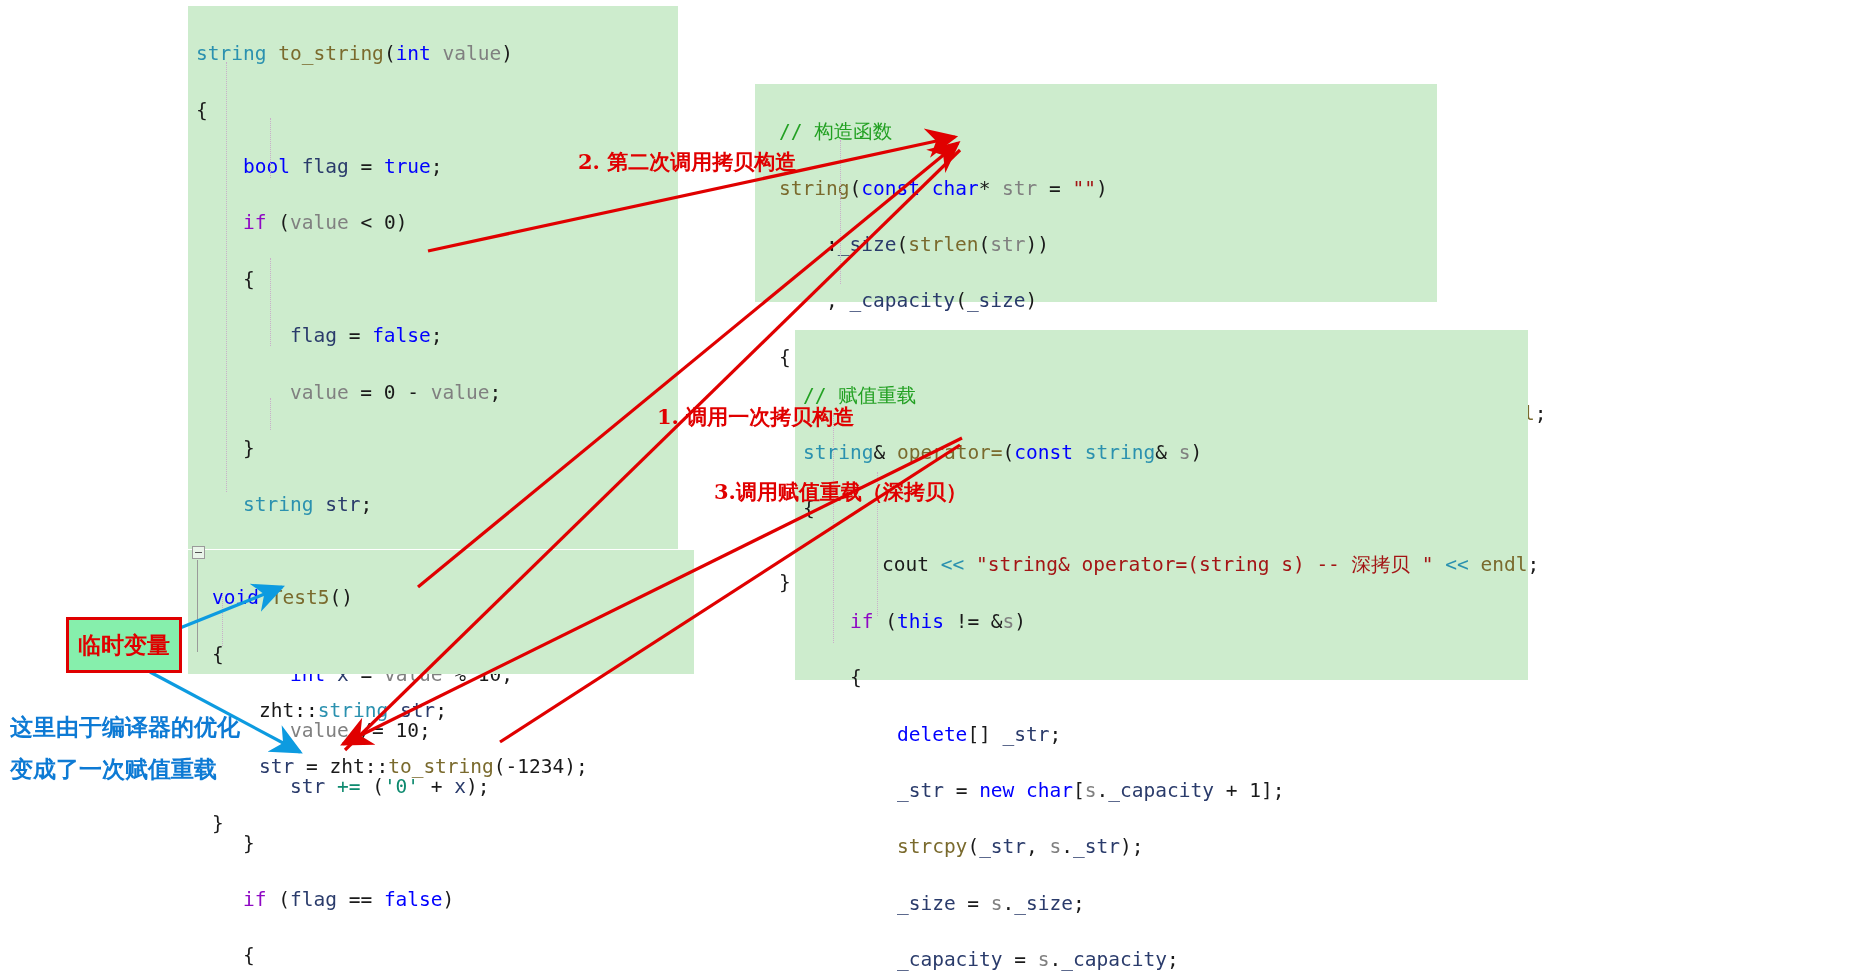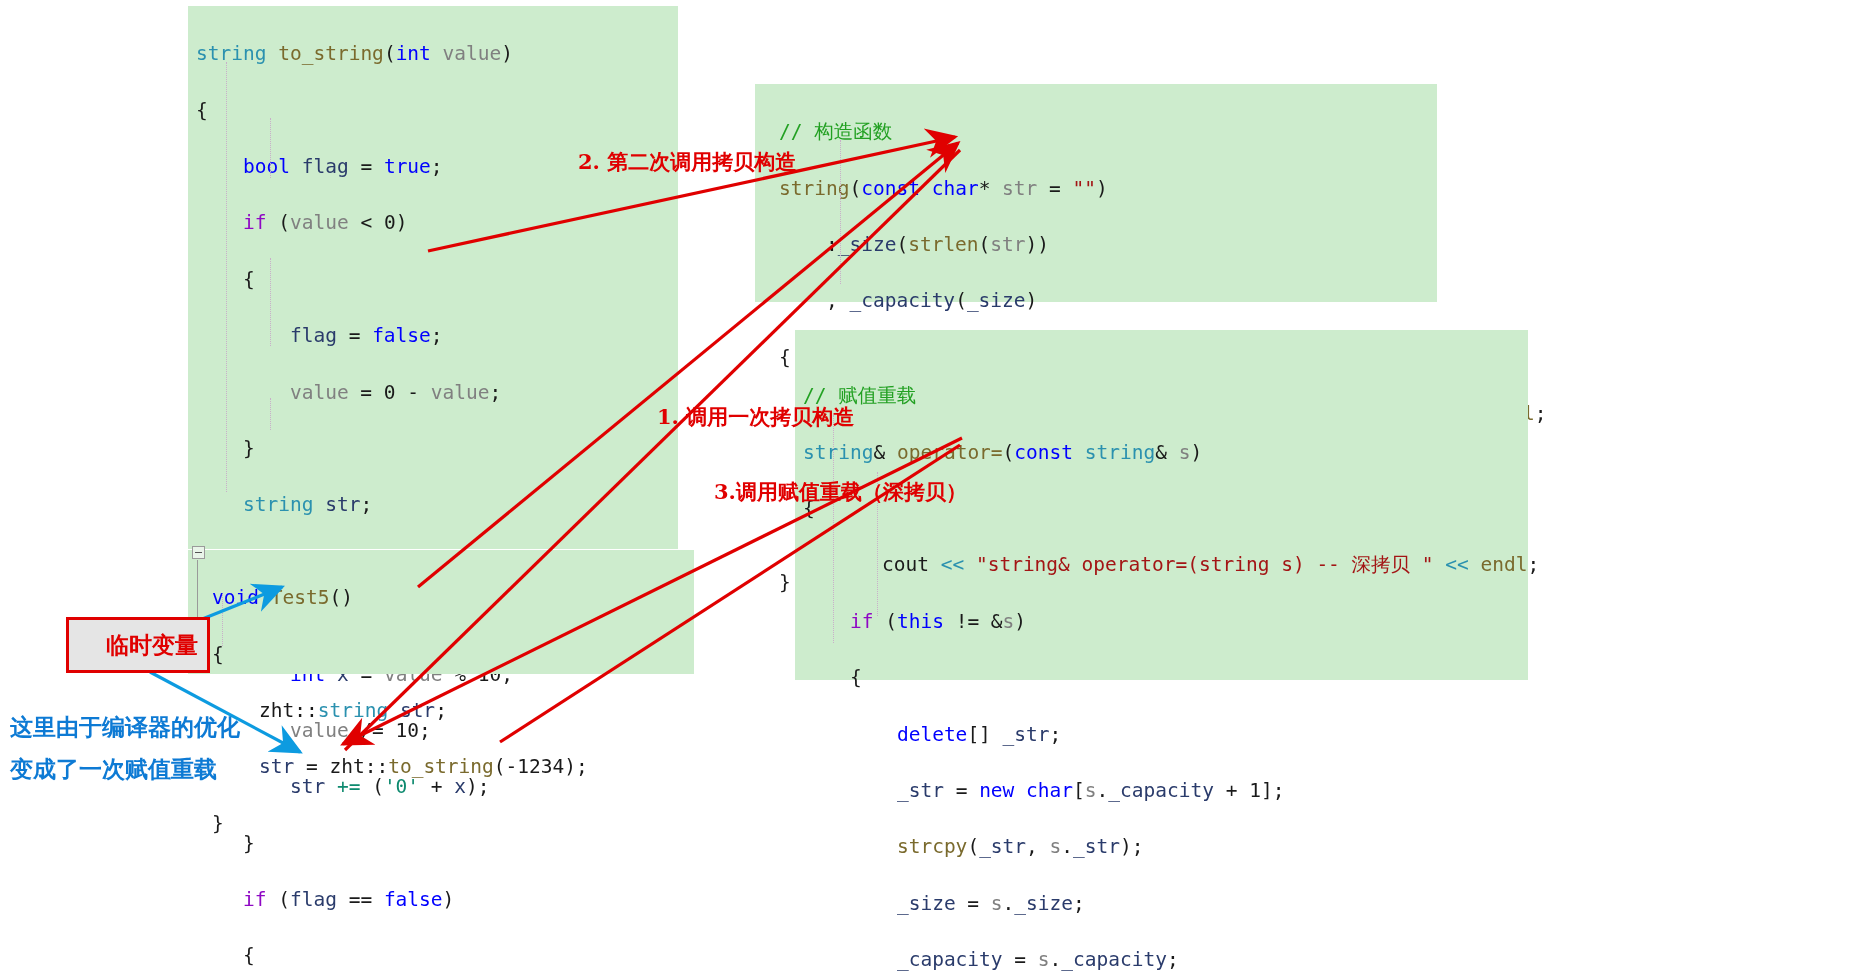--- a/index.html
+++ b/index.html
@@ -93,24 +93,23 @@
   .anno-box {
     position: absolute;
     border: 3px solid #e00000;
     color: #e00000;
     font-size: 23px;
     font-weight: bold;
     font-family: "DejaVu Serif","Liberation Serif",serif;
     display: flex;
     align-items: center;
     justify-content: center;
-    background: #e5e5e5;
+    background: #86efac;
     z-index: 11;
     white-space: nowrap;
-    padding-left: 28px;
   }
 
   svg.overlay {
     position: absolute;
     left: 0; top: 0;
     width: 1864px;
     height: 975px;
     z-index: 9;
     pointer-events: none;
   }

